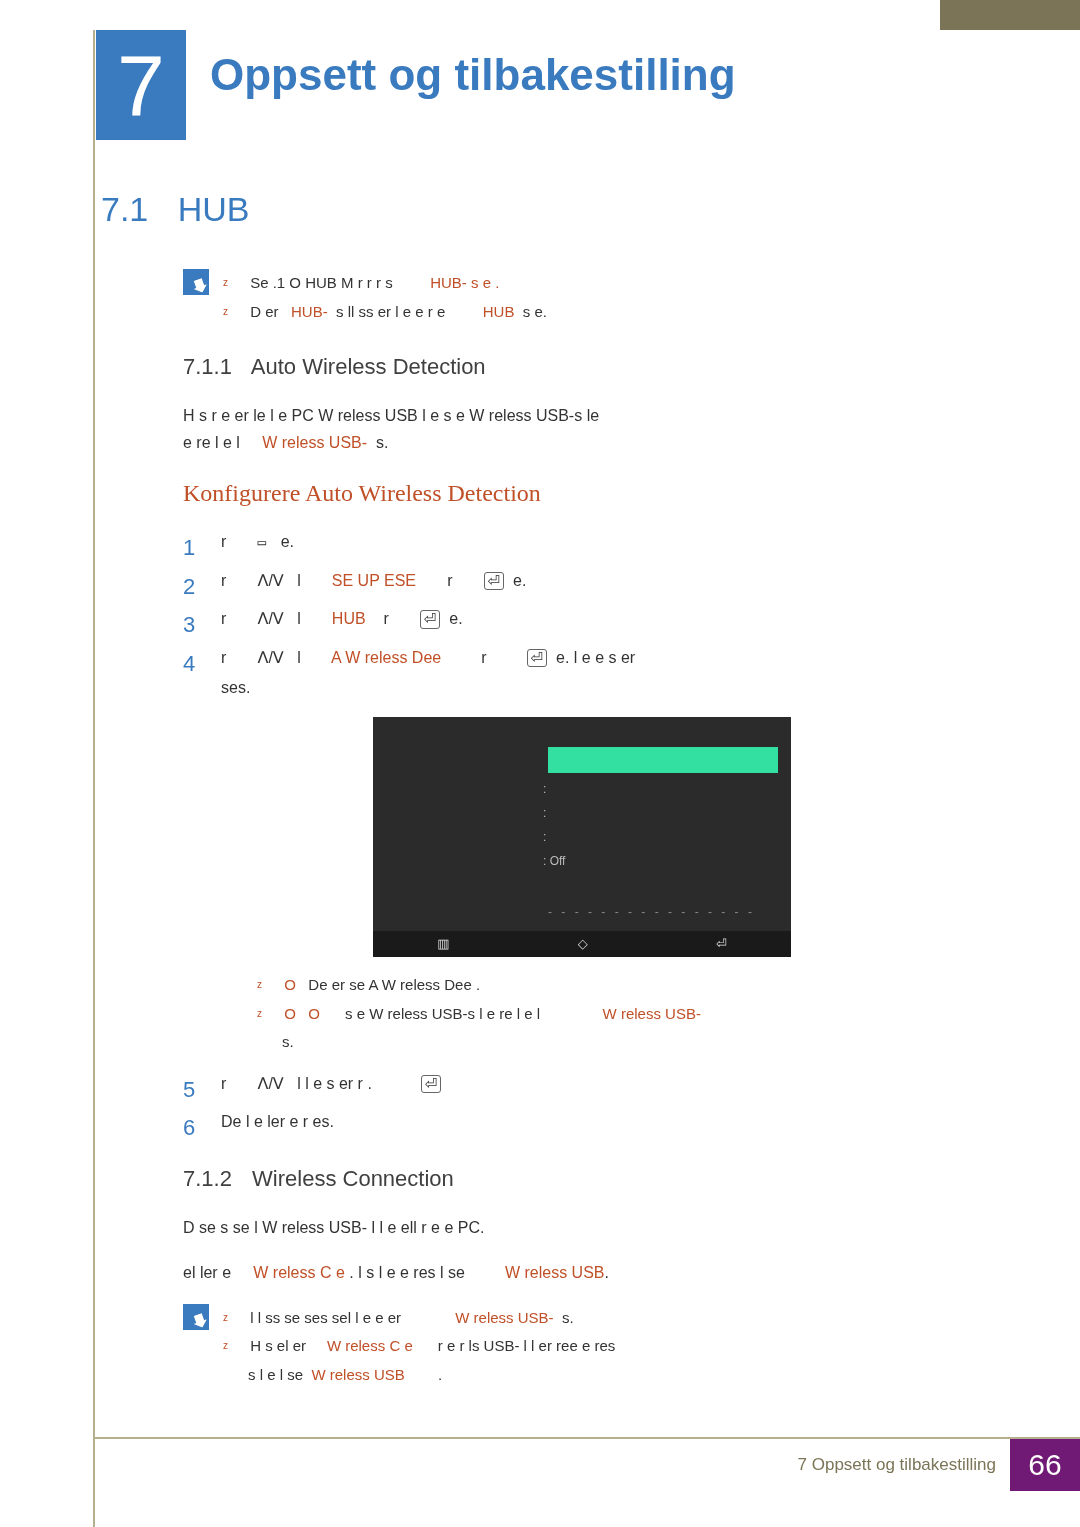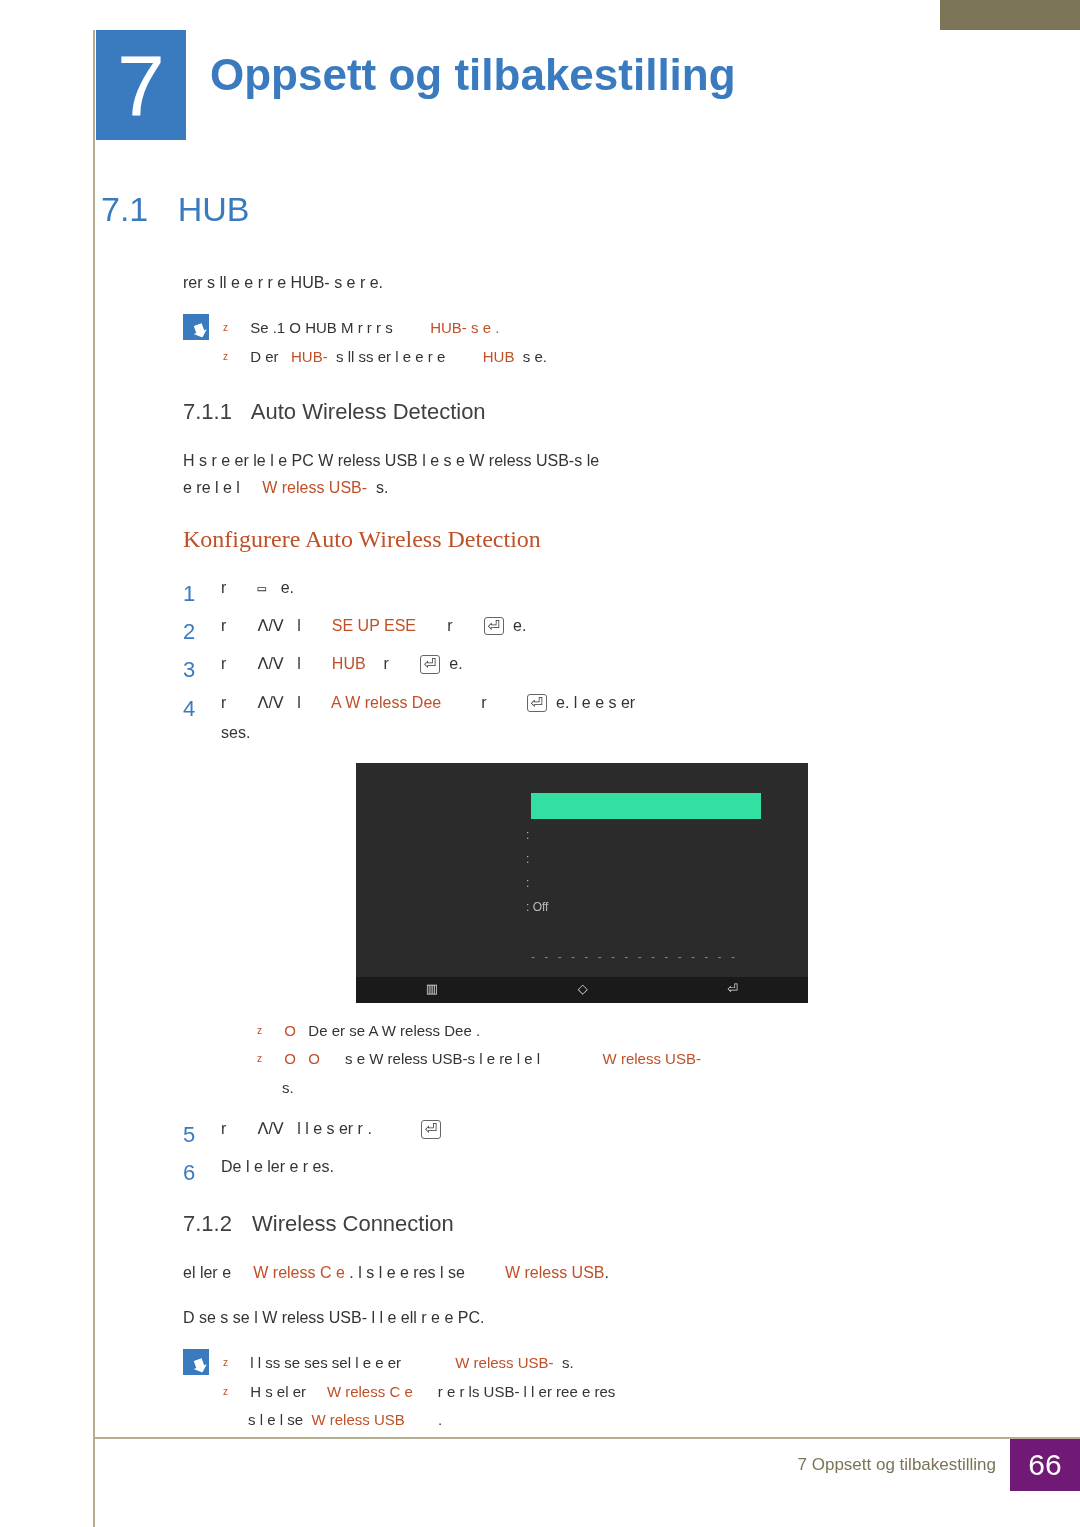--- a/index.html
+++ b/index.html
@@ -140,21 +140,21 @@
     line-height:1.9;
   }
   .sub-bullets .row::before{
     content:"z";
     color:#c05028;
     font-size:10px;
     margin-right:18px;
     vertical-align: 2px;
   }
   .osd {
-    width: 452px;
+    width: 418px;
     height: 240px;
     background: #2b2b2b;
     margin: 14px auto 14px auto;
     position: relative;
     color: #bbb;
     font-size: 12px;
   }
   .osd-highlight {
     position:absolute;
     top:30px; left:175px;
@@ -220,21 +220,20 @@
 <div class="chapter-badge">7</div>
 <div class="chapter-title">Oppsett og tilbakestilling</div>
 
 <div class="content">
   <h1 class="h1">
     <span class="num">7.1</span>
     <span>HUB</span>
   </h1>
 
   <div class="body-block">
-    <p class="para">rer   s ll   e e   r   r e HUB-   s   e      r   e.</p>
 
     <div class="note-box">
       <div class="note-icon"></div>
       <div class="note-list">
         <div class="row">
           <span>Se    .1 O   HUB M   r   r   r   s</span>&nbsp;&nbsp;&nbsp;&nbsp;&nbsp;&nbsp;&nbsp;&nbsp;
           <span class="accent">HUB-   s   e .</span>
         </div>
         <div class="row">
           <span>D   er</span>&nbsp;&nbsp;
@@ -333,27 +332,27 @@
       <li>
         <span>De   l   e   ler   e   r es.</span>
       </li>
     </ol>
 
     <h2 class="h2">
       <span class="num">7.1.2</span>
       <span>Wireless Connection</span>
     </h2>
 
+    <p class="para">D       se s se   l W reless USB- l   l   e   ell   r   e   e   PC.</p>
     <p class="para">
       <span>el   ler   e</span>&nbsp;&nbsp;&nbsp;&nbsp;
       <span class="accent">W reless C   e</span>
       <span>. l     s   l e   e   res l   se</span>&nbsp;&nbsp;&nbsp;&nbsp;&nbsp;&nbsp;&nbsp;&nbsp;
       <span class="accent">W reless USB</span>.
     </p>
-    <p class="para">D       se s se   l W reless USB- l   l   e   ell   r   e   e   PC.</p>
 
     <div class="note-box">
       <div class="note-icon"></div>
       <div class="note-list">
         <div class="row">
           <span>l    l    ss se   ses sel          l   e    e er</span>&nbsp;&nbsp;&nbsp;&nbsp;&nbsp;&nbsp;&nbsp;&nbsp;&nbsp;&nbsp;&nbsp;&nbsp;
           <span class="accent">W reless USB-</span>&nbsp;
           <span>s.</span>
         </div>
         <div class="row">

